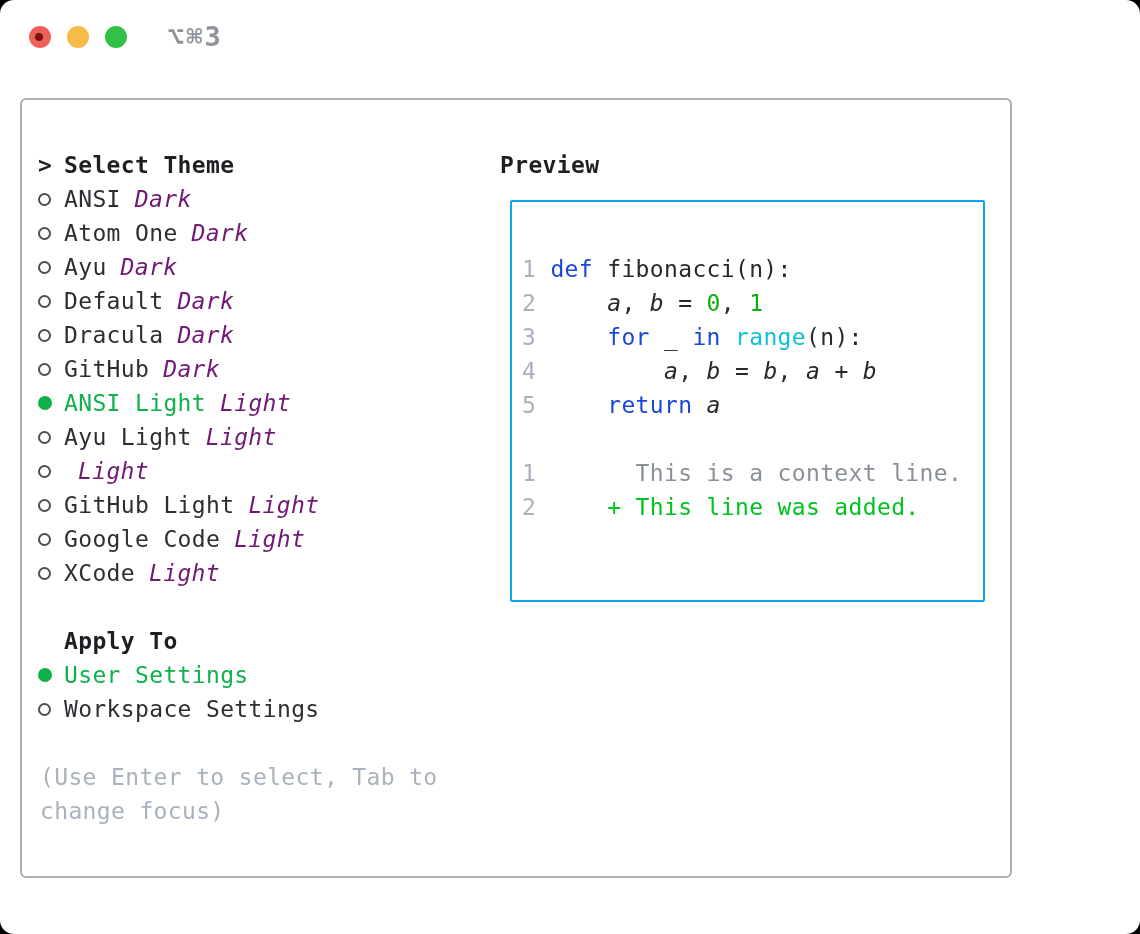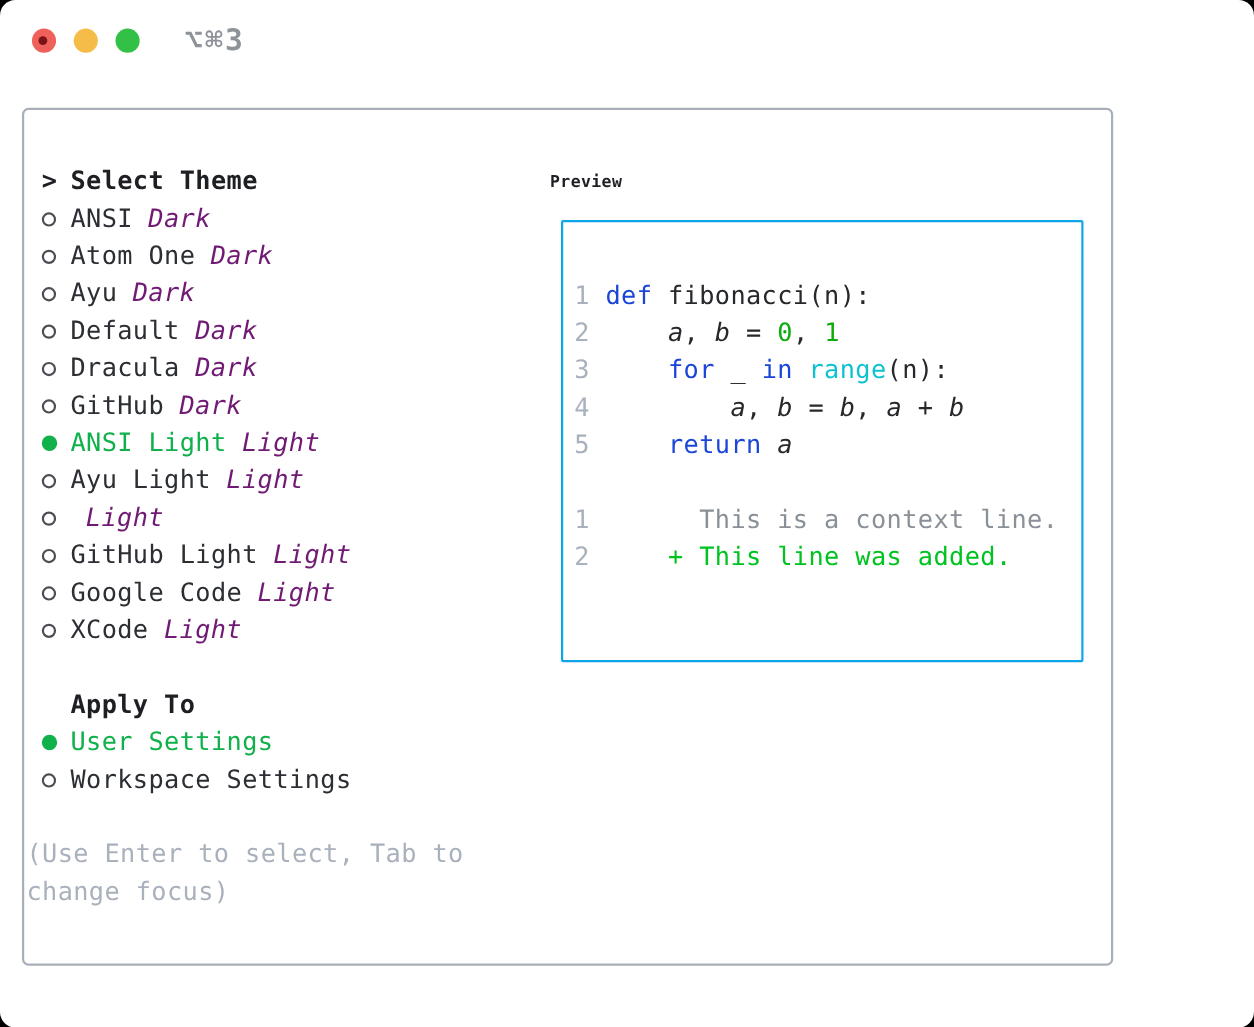--- a/index.html
+++ b/index.html
@@ -36,26 +36,26 @@
   .row{height:34px;display:flex;align-items:center;font-size:23px;letter-spacing:.35px;color:#2b2e33;}
   .row .marker{width:26px;flex:0 0 26px;display:flex;align-items:center;}
   .row .chev{font-weight:bold;color:#1d1f23;}
   .circle{width:13px;height:13px;border:2px solid #4b4e54;border-radius:50%;box-sizing:border-box;}
   .circle.filled{border:none;width:14px;height:14px;background:#10b14b;}
   .row .label{white-space:pre;}
   .row.selected .label{color:#10b14b;}
   .row .tag{color:#701a75;margin-left:14px;white-space:pre;font-style:italic;}
   .row.header .label{font-weight:bold;color:#1d1f23;}
   .spacer{height:34px;}
-  .hint{position:absolute;left:24px;top:760px;}
+  .hint{position:absolute;left:40px;top:760px;}
   .hint .row{color:#a9b1bc;}
   
   .preview-label{
     position:absolute;left:500px;top:148px;height:34px;display:flex;align-items:center;
-    font-size:15px;font-weight:bold;letter-spacing:.35px;color:#1d1f23;
+    font-size:23px;font-weight:bold;letter-spacing:.35px;color:#1d1f23;
   }
   .preview-box{
     position:absolute;left:510px;top:200px;width:475px;height:402px;
     border:2px solid #0ea5e9;border-radius:2px;box-sizing:border-box;background:#fff;
   }
   .code{position:absolute;left:10px;top:50px;font-size:23px;line-height:34px;letter-spacing:.35px;}
   .code-line,.diff-line{white-space:pre;height:34px;}
   .diff-block{margin-top:34px;}
   .tok-num{color:#a9b1bc;}
   .tok-plain{color:#26282c;}

